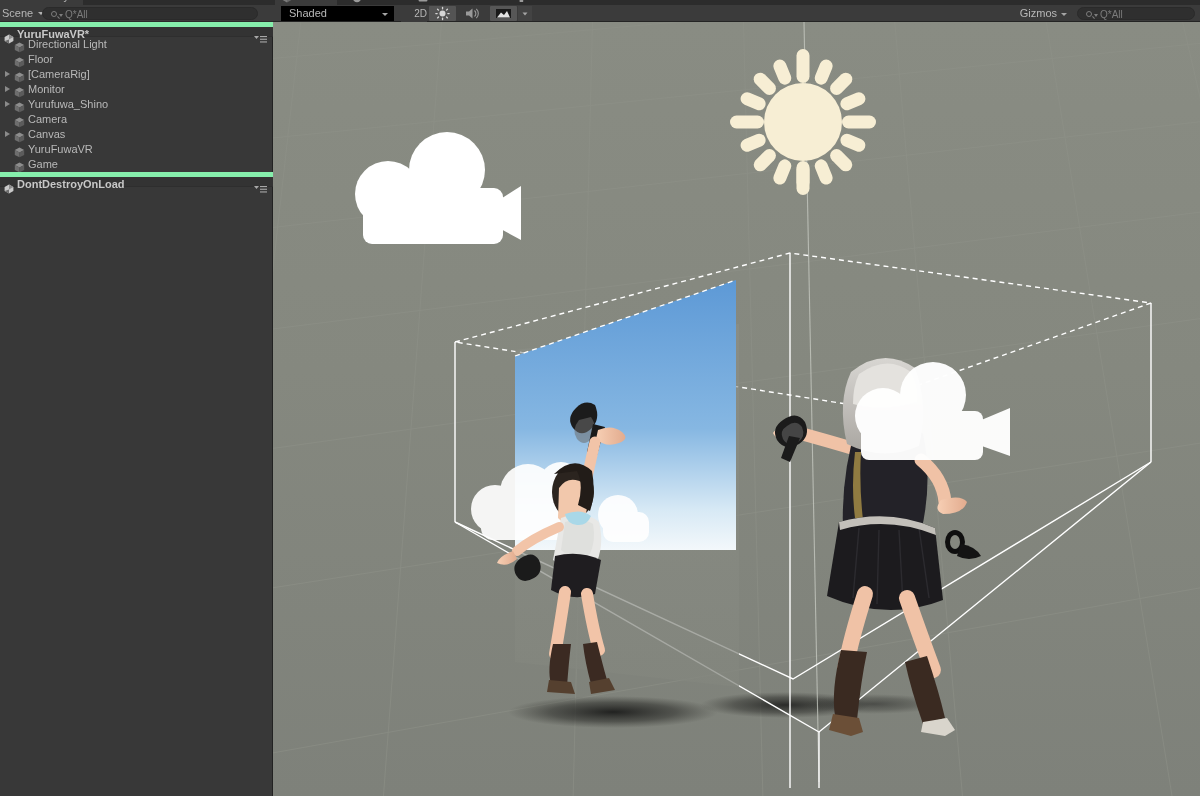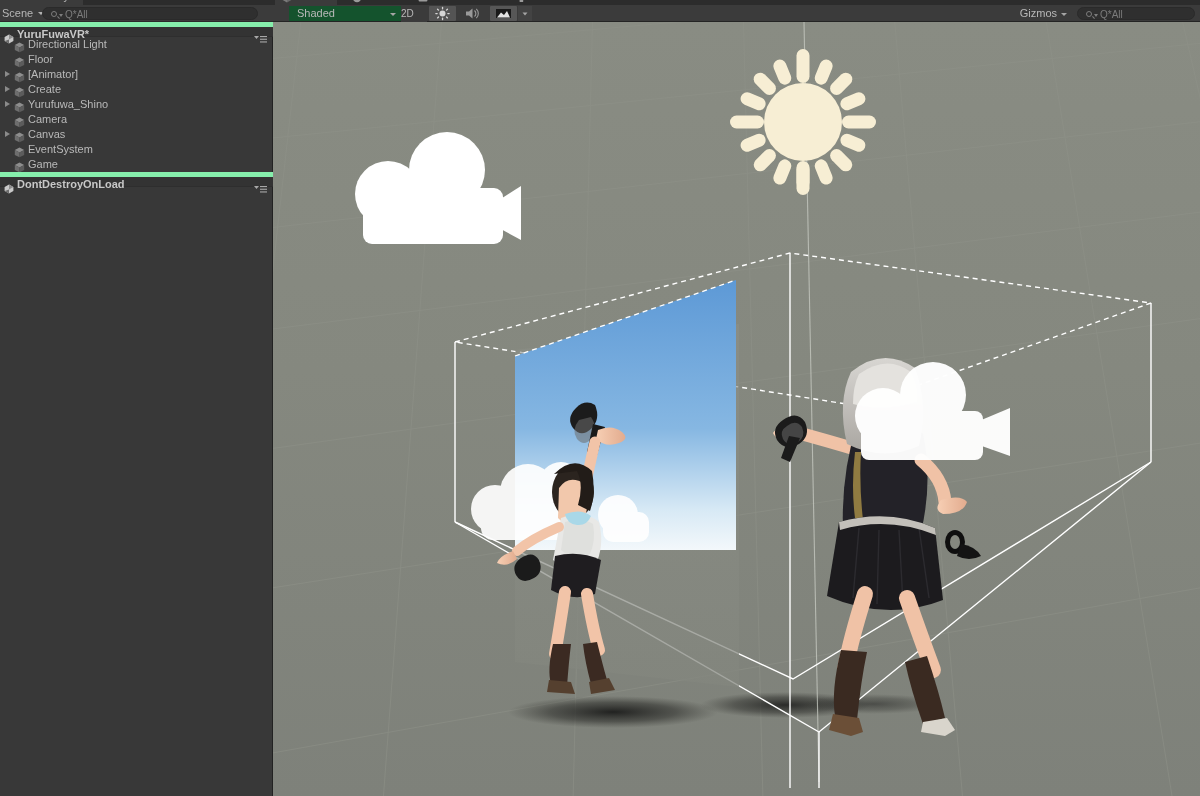--- a/index.html
+++ b/index.html
@@ -53,27 +53,27 @@
   #scene-tabbar { position:absolute; left:0; top:0; width:927px; height:5px;
     background:#2c2c2c; overflow:visible; }
   .sv-tab { position:absolute; top:-14px; height:19px; padding:2px 11px 0 22px;
     color:#b4b4b4; font-size:11px; line-height:17px;
     border-top-left-radius:3px;border-top-right-radius:3px;}
   .sv-tab.active { background:#3b3b3b; }
   .sv-tab-ico { position:absolute; left:7px; top:5px; width:10px;height:10px; }
 
   #sv-toolbar { position:absolute; left:0; top:5px; width:927px; height:17px;
     background:#3b3b3b; border-bottom:1px solid #242424; }
-  #shaded-drop { position:absolute; left:16px; top:1px; width:113px; height:15px;
-    background:#14532d; }
+  #shaded-drop { position:absolute; left:8px; top:1px; width:113px; height:15px;
+    background:#000000; }
   #shaded-label { position:absolute; left:8px; top:0; font-size:11px; line-height:15px; color:#b8b8b8;}
   #shaded-caret { position:absolute; right:6px; top:7px; width:0;height:0;
     border-left:3px solid transparent;border-right:3px solid transparent;border-top:3px solid #a5a5a5;}
   #btn-2d { position:absolute; left:128px; top:1px; width:26px; height:22px;
-    background:#3b3b3b; color:#b8b8b8; font-size:10px; line-height:15px; text-align:left;}
+    background:#3b3b3b; color:#b8b8b8; font-size:10px; line-height:15px; text-align:right;}
   #btn-light { position:absolute; left:156px; top:1px; width:27px; height:15px;
     background:#545454; border-radius:1px; }
   #btn-audio { position:absolute; left:184px; top:1px; width:27px; height:15px; background:#3b3b3b;}
   #btn-fx { position:absolute; left:217px; top:1px; width:27px; height:15px;
     background:#575757; border-radius:1px;}
   #btn-fx-drop { position:absolute; left:245px; top:1px; width:14px; height:15px; background:#434343;}
 
   #gizmos-btn { position:absolute; right:129px; top:1px; height:15px; padding:0 14px 0 6px;
     color:#b8b8b8; font-size:11px; line-height:15px;}
   #gizmos-caret { position:absolute; right:133px; top:8px; width:0;height:0;
@@ -149,30 +149,30 @@
             </svg></span>
           <span class="h-label" style="left:28px">Floor</span>
         </div>
         <div class="hier-item" style="top: 67px;">
           <span class="h-arrow"></span>
           <span class="h-cube" style="left:14px"><svg width="11" height="11" viewBox="0 0 11 11">
               <path d="M5.5 0.6 L10.2 3 L5.5 5.4 L0.8 3 Z" fill="#8d8d8d"></path>
               <path d="M0.8 3 L5.5 5.4 L5.5 10.3 L0.8 7.9 Z" fill="#6e6e6e"></path>
               <path d="M10.2 3 L5.5 5.4 L5.5 10.3 L10.2 7.9 Z" fill="#5c5c5c"></path>
             </svg></span>
-          <span class="h-label" style="left:28px">[Animator]</span>
+          <span class="h-label" style="left:28px">[CameraRig]</span>
         </div>
         <div class="hier-item" style="top: 82px;">
           <span class="h-arrow"></span>
           <span class="h-cube" style="left:14px"><svg width="11" height="11" viewBox="0 0 11 11">
               <path d="M5.5 0.6 L10.2 3 L5.5 5.4 L0.8 3 Z" fill="#8d8d8d"></path>
               <path d="M0.8 3 L5.5 5.4 L5.5 10.3 L0.8 7.9 Z" fill="#6e6e6e"></path>
               <path d="M10.2 3 L5.5 5.4 L5.5 10.3 L10.2 7.9 Z" fill="#5c5c5c"></path>
             </svg></span>
-          <span class="h-label" style="left:28px">Create</span>
+          <span class="h-label" style="left:28px">Monitor</span>
         </div>
         <div class="hier-item" style="top: 97px;">
           <span class="h-arrow"></span>
           <span class="h-cube" style="left:14px"><svg width="11" height="11" viewBox="0 0 11 11">
               <path d="M5.5 0.6 L10.2 3 L5.5 5.4 L0.8 3 Z" fill="#8d8d8d"></path>
               <path d="M0.8 3 L5.5 5.4 L5.5 10.3 L0.8 7.9 Z" fill="#6e6e6e"></path>
               <path d="M10.2 3 L5.5 5.4 L5.5 10.3 L10.2 7.9 Z" fill="#5c5c5c"></path>
             </svg></span>
           <span class="h-label" style="left:28px">Yurufuwa_Shino</span>
         </div>
@@ -192,21 +192,21 @@
               <path d="M10.2 3 L5.5 5.4 L5.5 10.3 L10.2 7.9 Z" fill="#5c5c5c"></path>
             </svg></span>
           <span class="h-label" style="left:28px">Canvas</span>
         </div>
         <div class="hier-item" style="top: 142px;">
           <span class="h-cube" style="left:14px"><svg width="11" height="11" viewBox="0 0 11 11">
               <path d="M5.5 0.6 L10.2 3 L5.5 5.4 L0.8 3 Z" fill="#8d8d8d"></path>
               <path d="M0.8 3 L5.5 5.4 L5.5 10.3 L0.8 7.9 Z" fill="#6e6e6e"></path>
               <path d="M10.2 3 L5.5 5.4 L5.5 10.3 L10.2 7.9 Z" fill="#5c5c5c"></path>
             </svg></span>
-          <span class="h-label" style="left:28px">EventSystem</span>
+          <span class="h-label" style="left:28px">YuruFuwaVR</span>
         </div>
         <div class="hier-item" style="top: 157px;">
           <span class="h-cube" style="left:14px"><svg width="11" height="11" viewBox="0 0 11 11">
               <path d="M5.5 0.6 L10.2 3 L5.5 5.4 L0.8 3 Z" fill="#8d8d8d"></path>
               <path d="M0.8 3 L5.5 5.4 L5.5 10.3 L0.8 7.9 Z" fill="#6e6e6e"></path>
               <path d="M10.2 3 L5.5 5.4 L5.5 10.3 L10.2 7.9 Z" fill="#5c5c5c"></path>
             </svg></span>
           <span class="h-label" style="left:28px">Game</span>
         </div>
         <div class="scene-row" style="top: 172px;">

